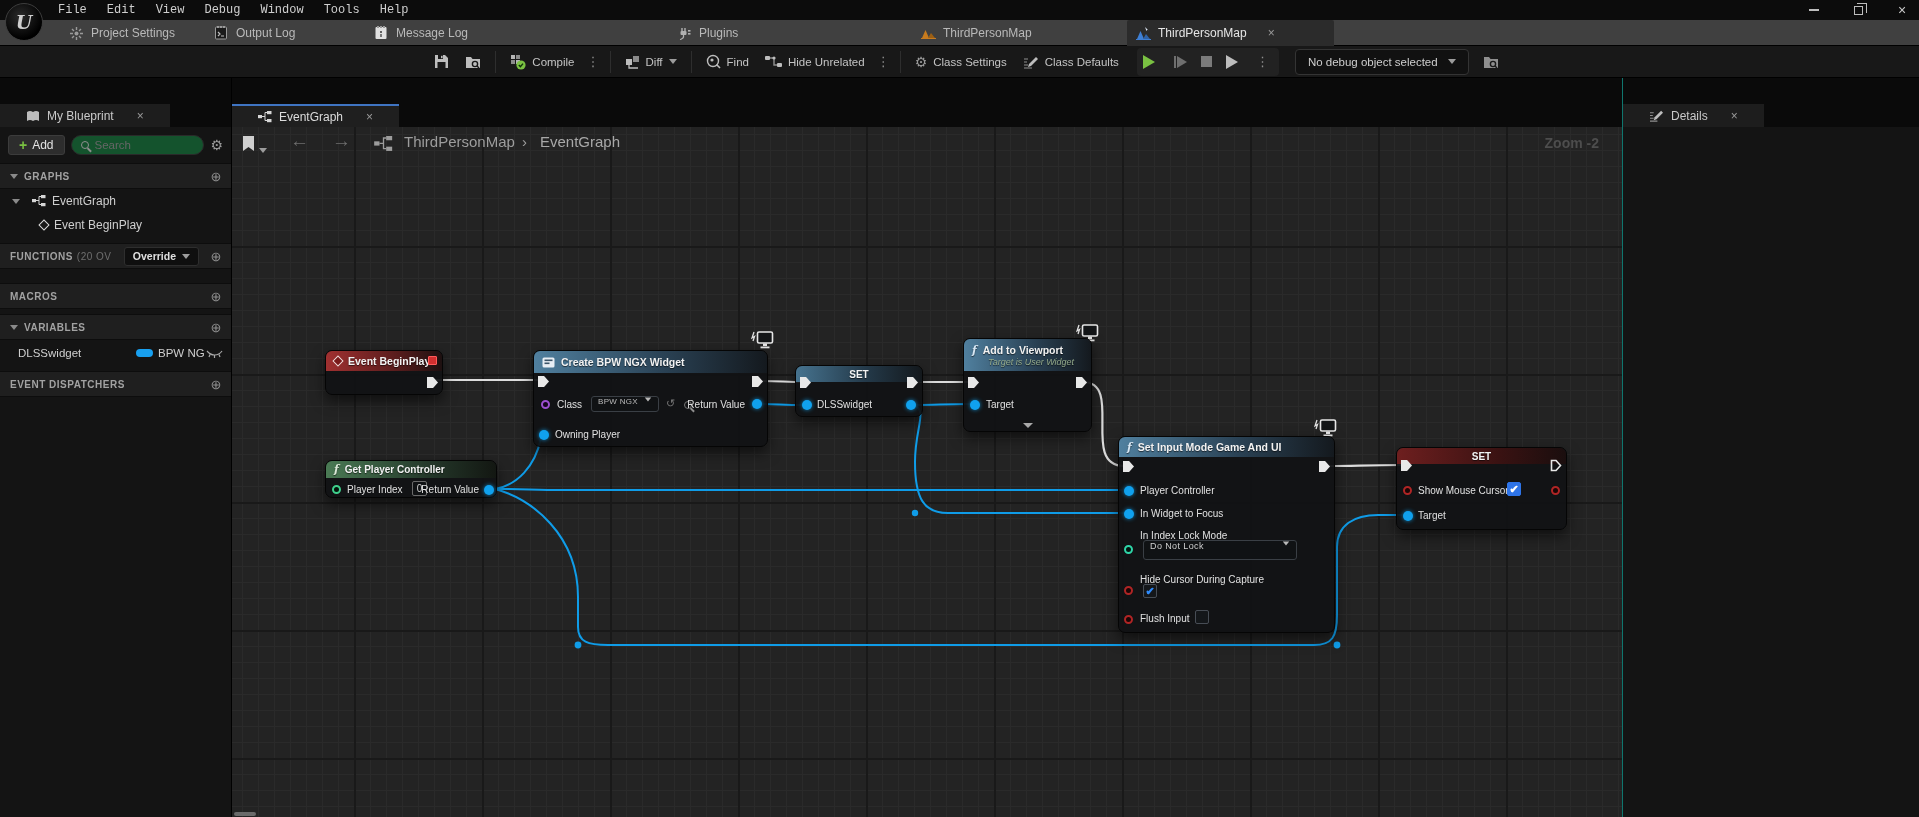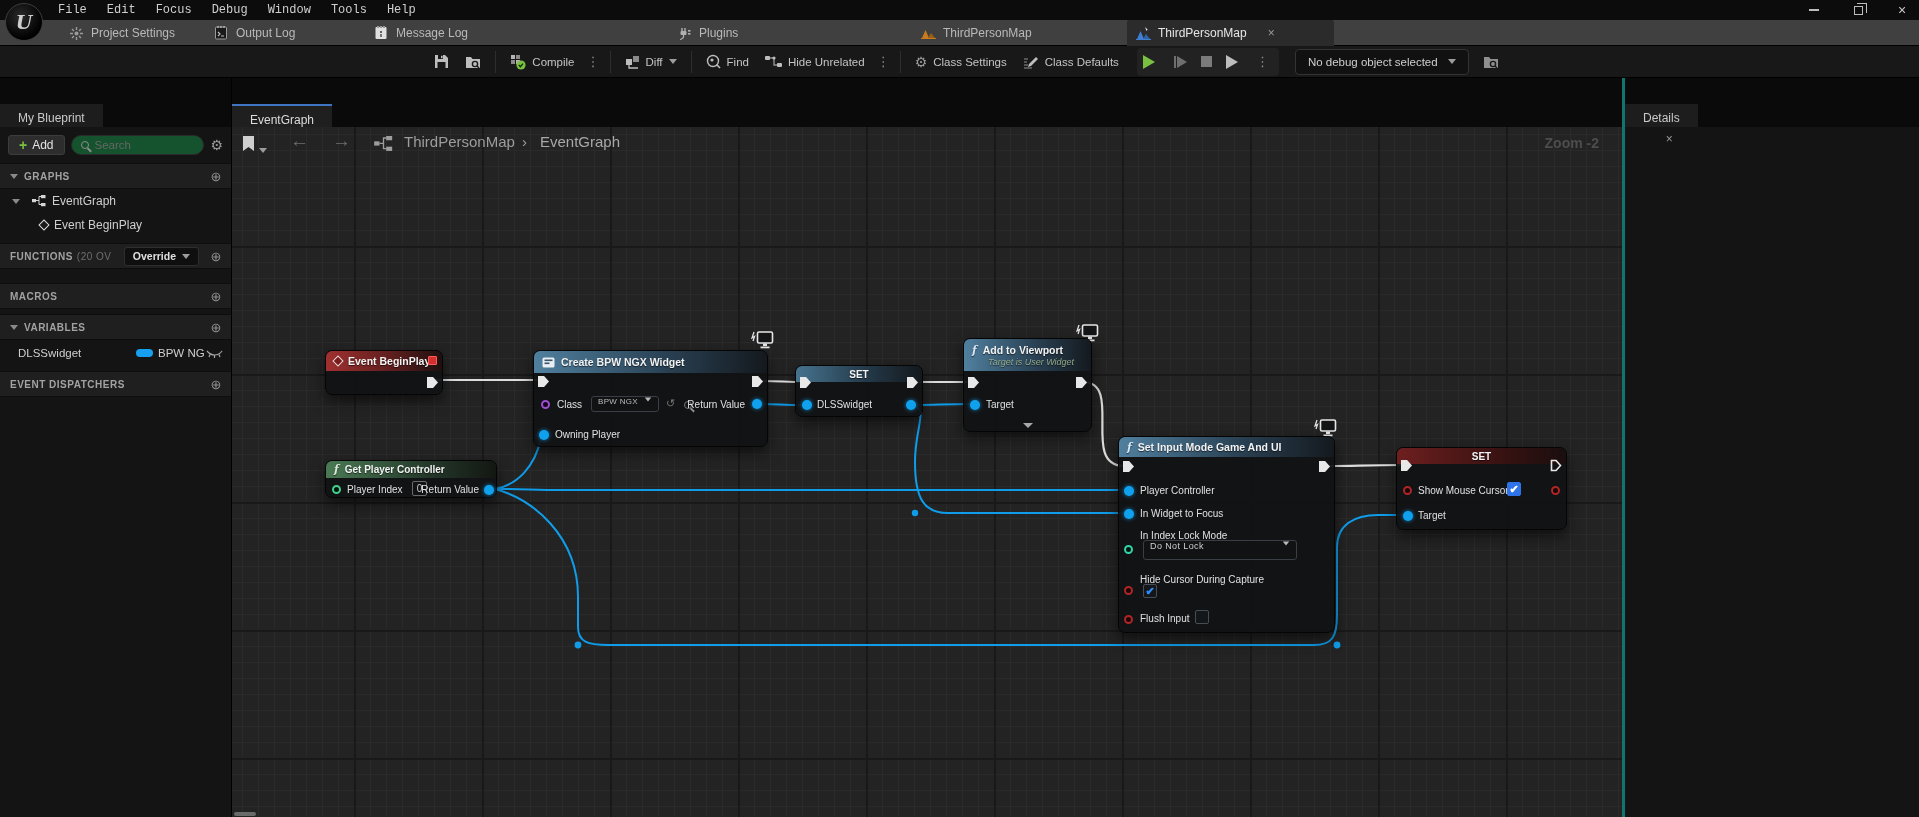--- a/index.html
+++ b/index.html
@@ -45,24 +45,24 @@
   .tri-step { width:0; height:0; border-top:7px solid transparent; border-bottom:7px solid transparent; border-left:12px solid #bdbdbd; }
   .debugsel { display:flex; align-items:center; gap:10px; margin-left:16px; background:#111; border:1px solid #343434; border-radius:4px; height:26px; padding:0 12px; color:#cfcfcf; }
 
   
   .gi { display:inline-block; vertical-align:middle; }
 
   
   .main { display:flex; height:739px; }
   .left-panel  { width:232px; background:#141414; border-right:1px solid #000; display:flex; flex-direction:column; }
   .graph-panel { width:1390px; position:relative; background:#0a0a0a; }
-  .right-panel { width:297px; background:#141414; border-left:3px solid #0f766e; }
+  .right-panel { width:297px; background:#141414; border-left:1px solid #0f766e; }
 
   .tabstrip { height:49px; background:#0a0a0a; display:flex; align-items:flex-end; }
-  .ptab { height:23px; background:#1d1d1d; display:flex; align-items:center; gap:7px; padding:0 18px; font-size:12px; color:#c9c9c9;flex-direction:column; }
+  .ptab { height:23px; background:#1d1d1d; display:flex; align-items:center; gap:7px; padding:0 26px; font-size:12px; color:#c9c9c9; }
   .ptab .closex { margin-left:16px; color:#9a9a9a; font-size:12px; }
   .ptab.doc-active { background:#1f1f1f; border-top:2px solid #3f74c2; color:#dcdcdc; }
 
   
   .mbp-bar { height:36px; display:flex; align-items:center; padding:0 8px; gap:6px; background:#141414; }
   .add-btn { display:flex; align-items:center; gap:5px; background:#2d2d2d; border:1px solid #3c3c3c; border-radius:3px; height:20px; padding:0 10px; font-size:12px; color:#e3e3e3; }
   .add-plus { color:#7ac142; font-weight:bold; font-size:14px; line-height:12px; }
   .searchbox { flex:1; display:flex; align-items:center; gap:6px; background:#14532d; border:1px solid #2a2a2a; border-radius:11px; height:20px; padding:0 9px; }
   .searchbox input { background:transparent; border:none; outline:none; color:#bbb; font-size:11.5px; width:80px; font-family:"Liberation Sans",sans-serif; }
   .searchbox input::placeholder { color:#666; }
@@ -141,21 +141,21 @@
 </head>
 <body>
 
 <div class="app">
 
   <div class="titlebar">
     <div class="ue-logo">U</div>
     <div class="menus">
       <div class="menu-item">File</div>
       <div class="menu-item">Edit</div>
-      <div class="menu-item">Focus</div>
+      <div class="menu-item">View</div>
       <div class="menu-item">Debug</div>
       <div class="menu-item">Window</div>
       <div class="menu-item">Tools</div>
       <div class="menu-item">Help</div>
     </div>
     <div class="win-controls">
       <div class="win-btn">
           <span class="win-min-glyph"></span>
         </div>
       <div class="win-btn">

